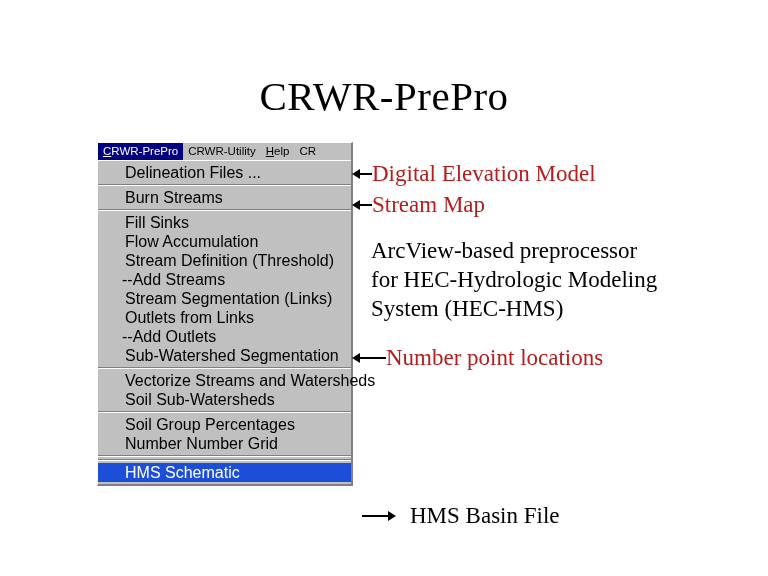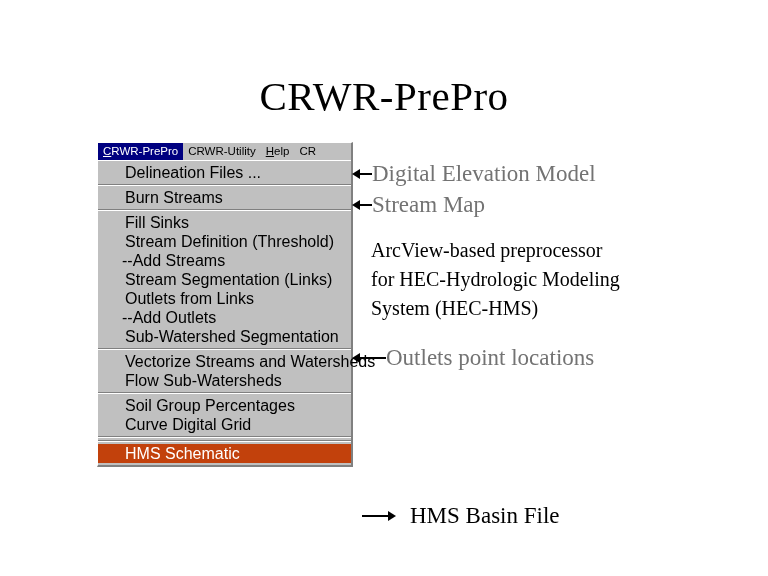--- a/index.html
+++ b/index.html
@@ -81,21 +81,21 @@
     height: 19px;
     line-height: 19px;
     padding-left: 27px;
     white-space: nowrap;
     box-sizing: border-box;
   }
   .menu-item.indent {
     padding-left: 24px;
   }
   .menu-item.selected {
-    background: #c2410c;
+    background: #1d4ed8;
     color: #ffffff;
   }
   .menu-sep {
     height: 2px;
     margin: 2px 0 2px 0;
     border-top: 1px solid #808080;
     border-bottom: 1px solid #ffffff;
     box-sizing: border-box;
   }
 
@@ -104,21 +104,21 @@
     position: absolute;
     display: flex;
     align-items: center;
     white-space: nowrap;
     font-family: "Liberation Serif", serif;
   }
   .annot-text {
     font-size: 23px;
     line-height: 28px;
   }
-  .blue  { color: #737373; font-family: Liberation Serif, serif; }
+  .blue  { color: #b91c1c; font-family: Liberation Serif, serif; }
   .red   { color: #000000; }
 
   .arrow-left, .arrow-right {
     display: inline-block;
     flex: 0 0 auto;
     position: relative;
   }
   .arrow-left { height: 10px; }
   .arrow-right { height: 10px; }
 
@@ -155,21 +155,21 @@
   .arrow-medium { width: 34px; }
   .arrow-medium .shaft { left: 7px; width: 27px; }
 
   .arrow-right.arrow-medium .shaft { left: 0; width: 27px; }
 
   .desc-block {
     position: absolute;
     left: 371px;
     top: 236px;
     font-family: "Liberation Serif", serif;
-    font-size: 20px;
+    font-size: 23px;
     line-height: 29px;
     color: #000000;
     white-space: nowrap;
   }
 </style>
 </head>
 <body>
 
 <div id="slide-title">CRWR-PrePro</div>
 
@@ -189,32 +189,33 @@
       <span>CR</span>
     </div>
   </div>
 
   <div id="menu-dropdown">
       <div class="menu-item">Delineation Files ...</div>
       <div class="menu-sep"></div>
       <div class="menu-item">Burn Streams</div>
       <div class="menu-sep"></div>
       <div class="menu-item">Fill Sinks</div>
+      <div class="menu-item">Flow Accumulation</div>
       <div class="menu-item">Stream Definition (Threshold)</div>
       <div class="menu-item indent">--Add Streams</div>
       <div class="menu-item">Stream Segmentation (Links)</div>
       <div class="menu-item">Outlets from Links</div>
       <div class="menu-item indent">--Add Outlets</div>
       <div class="menu-item">Sub-Watershed Segmentation</div>
       <div class="menu-sep"></div>
       <div class="menu-item">Vectorize Streams and Watersheds</div>
-      <div class="menu-item">Flow Sub-Watersheds</div>
+      <div class="menu-item">Soil Sub-Watersheds</div>
       <div class="menu-sep"></div>
       <div class="menu-item">Soil Group Percentages</div>
-      <div class="menu-item">Curve Digital Grid</div>
+      <div class="menu-item">Number Number Grid</div>
       <div class="menu-sep"></div>
       <div class="menu-sep"></div>
       <div class="menu-item selected">HMS Schematic</div>
     </div>
 </div>
 
 <div class="annot" style="left:352px; top:160px;">
   <span class="arrow-left arrow-short">
     <span class="head"></span>
       <span class="shaft"></span>
@@ -234,21 +235,21 @@
   <div>ArcView-based preprocessor</div>
   <div>for HEC-Hydrologic Modeling</div>
   <div>System (HEC-HMS)</div>
 </div>
 
 <div class="annot" style="left:352px; top:344px;">
   <span class="arrow-left arrow-medium">
     <span class="head"></span>
       <span class="shaft"></span>
   </span>
-  <span class="annot-text blue">Outlets point locations</span>
+  <span class="annot-text blue">Number point locations</span>
 </div>
 
 <div class="annot" style="left:362px; top:502px;">
   <span class="arrow-right arrow-medium">
     <span class="shaft"></span>
       <span class="head"></span>
   </span>
   <span class="annot-text red" style="padding-left:14px;">HMS Basin File</span>
 </div>
 

